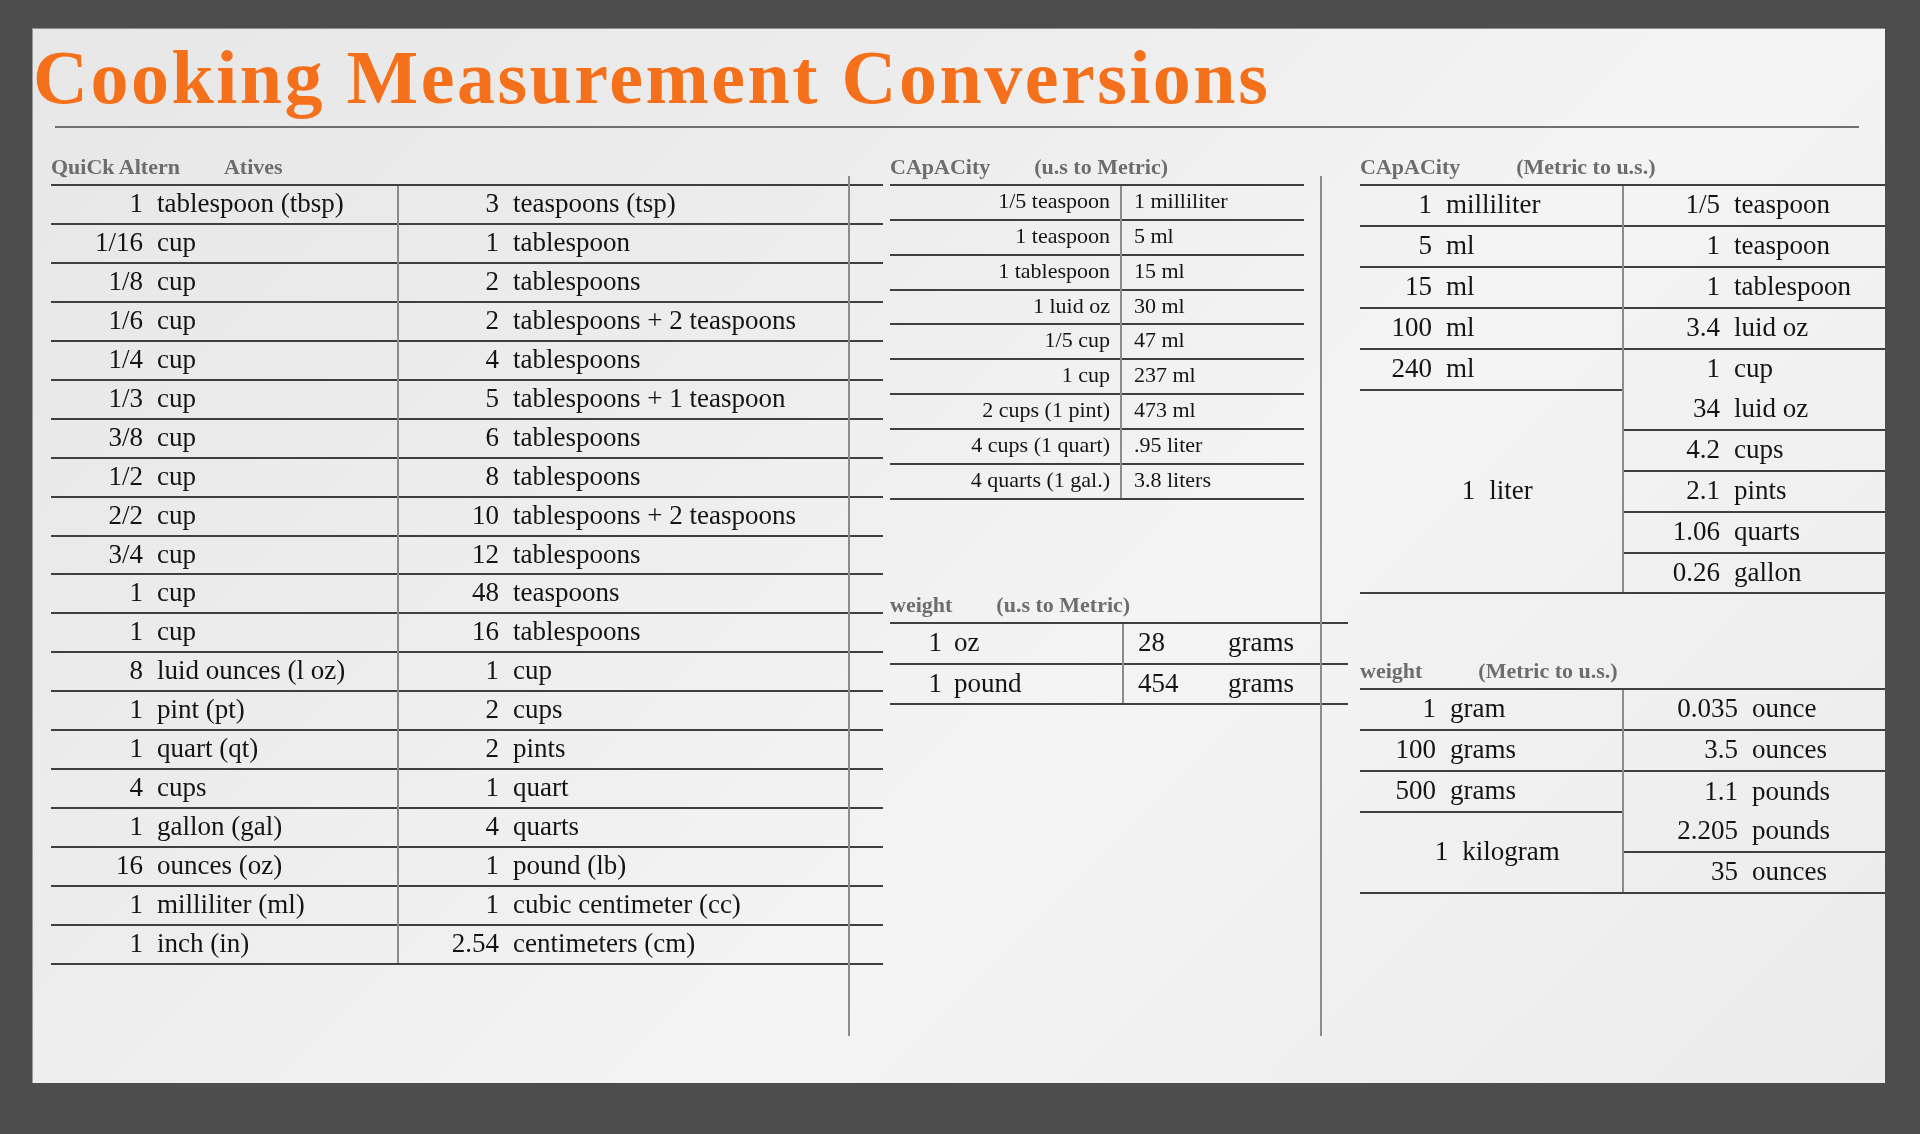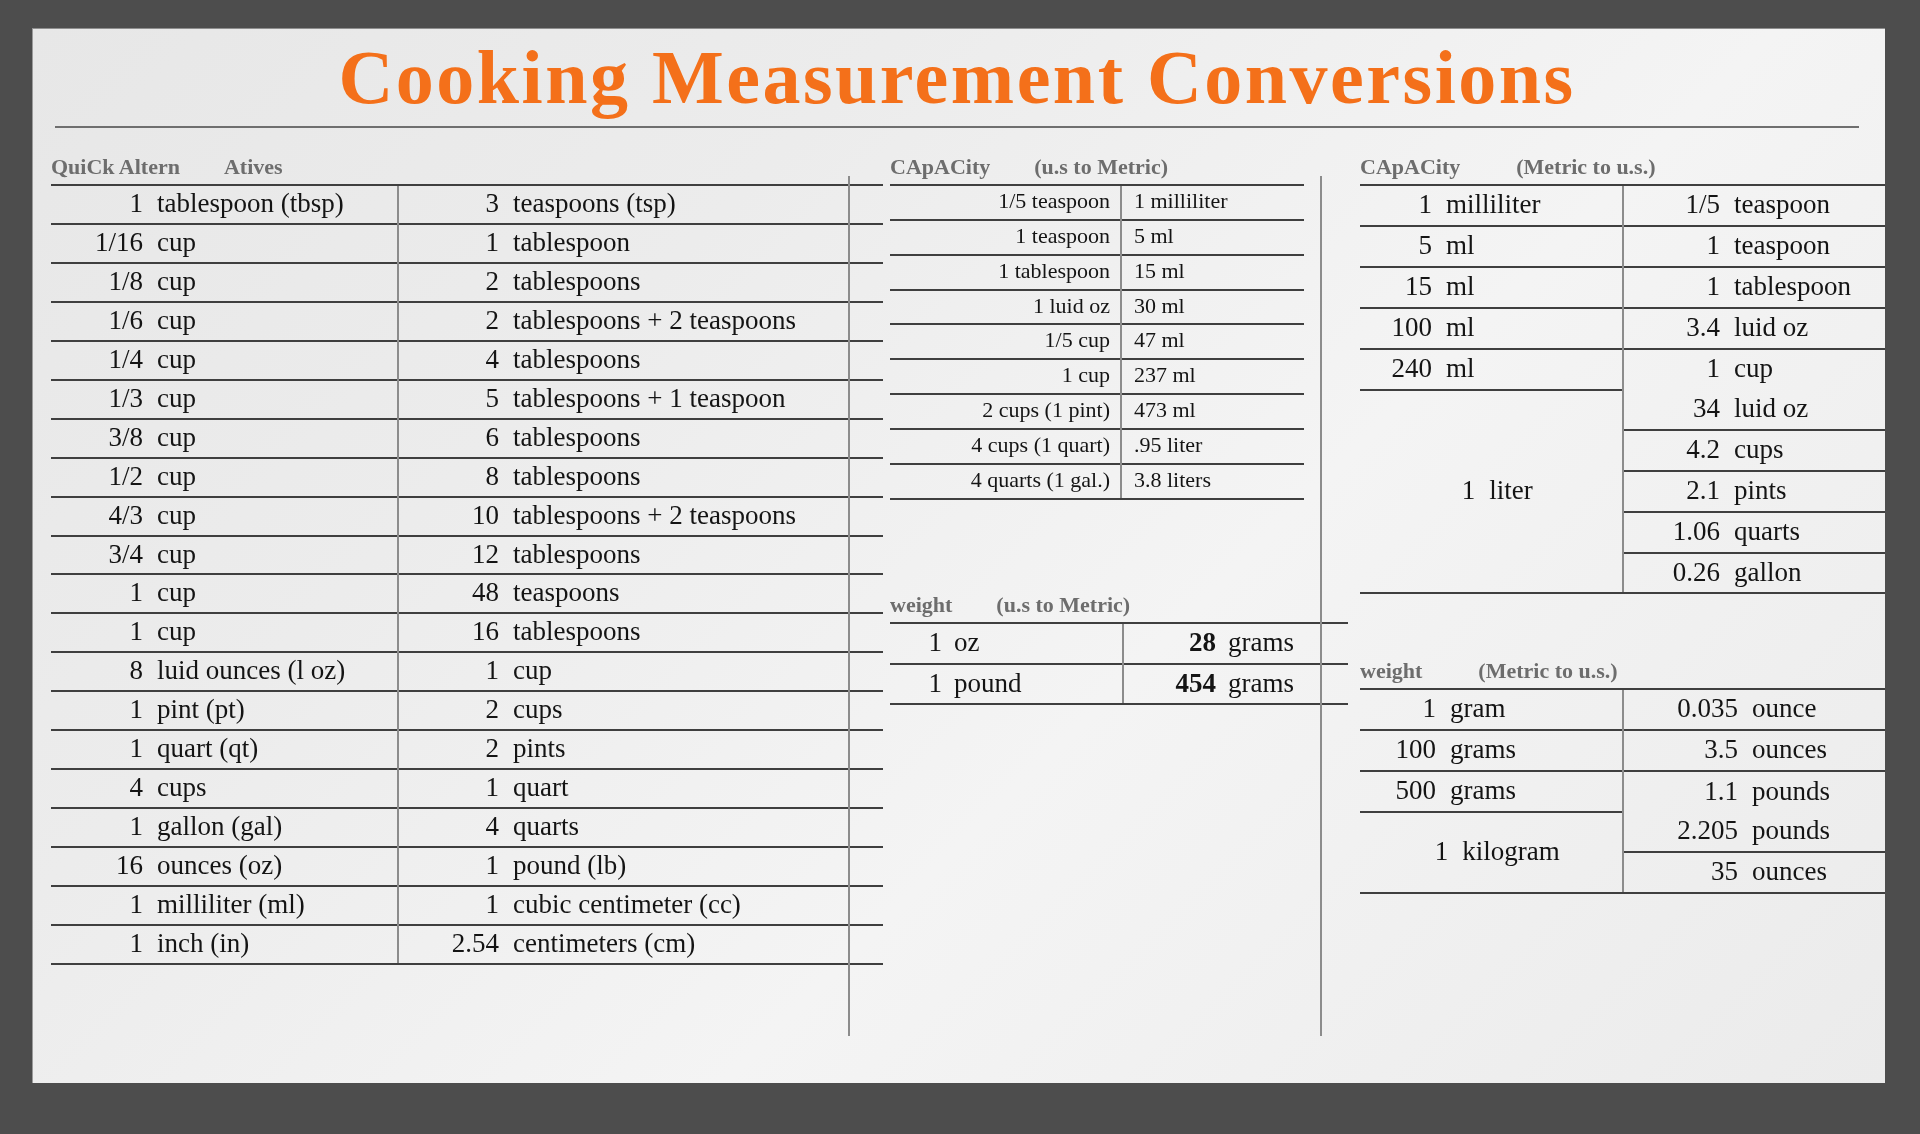--- a/index.html
+++ b/index.html
@@ -32,21 +32,21 @@
     box-sizing: border-box;
     background: linear-gradient(135deg, #e7e7e7 0%, #ececec 30%, #f4f4f4 60%, #ebebeb 100%);
     border-top: 1px solid #8e8e8e;
     border-left: 1px solid #9a9a9a;
     overflow: hidden;
   }
 
   
   .title-wrap {
     padding: 6px 4px 0 0;
-    text-align: center;
+    text-align: left;
   }
   .title {
     color: #f4701a;
     font-family: "Liberation Serif", "DejaVu Serif", serif;
     font-weight: bold;
     font-size: 76px;
     line-height: 1.12;
     letter-spacing: 2.5px;
     white-space: nowrap;
   }
@@ -122,21 +122,21 @@
   
   table.cap-us { width: 390px; }
   table.cap-us td { font-size: 22px; padding: 2px 0 4px 0; }
   table.cap-us .c-a { width: 220px; text-align: right; padding-right: 10px; }
   table.cap-us .c-b { width: 170px; text-align: left; padding-left: 12px; }
 
   
   table.wt-us { width: 390px; }
   table.wt-us .c-n1 { width: 52px;  text-align: right; padding-right: 12px; }
   table.wt-us .c-u1 { width: 168px; text-align: left; }
-  table.wt-us .c-n2 { width: 78px;  text-align: right; padding-right: 12px; padding-left: 14px; font-weight: bold; }
+  table.wt-us .c-n2 { width: 78px;  text-align: left; padding-right: 12px; padding-left: 14px; }
   table.wt-us .c-u2 { width: 120px; text-align: left; }
 
   
   table.cap-me { width: 470px; }
   table.cap-me .c-n1 { width: 72px;  text-align: right; padding-right: 14px; }
   table.cap-me .c-u1 { width: 176px; text-align: left; }
   table.cap-me .c-n2 { width: 84px;  text-align: right; padding-right: 14px; padding-left: 12px; }
   table.cap-me .c-u2 { width: 190px; text-align: left; }
   table.cap-me td.merged {
     text-align: center;
@@ -226,21 +226,21 @@
                 <td class="c-num2 num vsep">6</td>
                 <td class="c-unit2 unit">tablespoons</td>
               </tr>
               <tr>
                 <td class="c-num num">1/2</td>
                 <td class="c-unit unit">cup</td>
                 <td class="c-num2 num vsep">8</td>
                 <td class="c-unit2 unit">tablespoons</td>
               </tr>
               <tr>
-                <td class="c-num num">4/3</td>
+                <td class="c-num num">2/2</td>
                 <td class="c-unit unit">cup</td>
                 <td class="c-num2 num vsep">10</td>
                 <td class="c-unit2 unit">tablespoons + 2 teaspoons</td>
               </tr>
               <tr>
                 <td class="c-num num">3/4</td>
                 <td class="c-unit unit">cup</td>
                 <td class="c-num2 num vsep">12</td>
                 <td class="c-unit2 unit">tablespoons</td>
               </tr>

